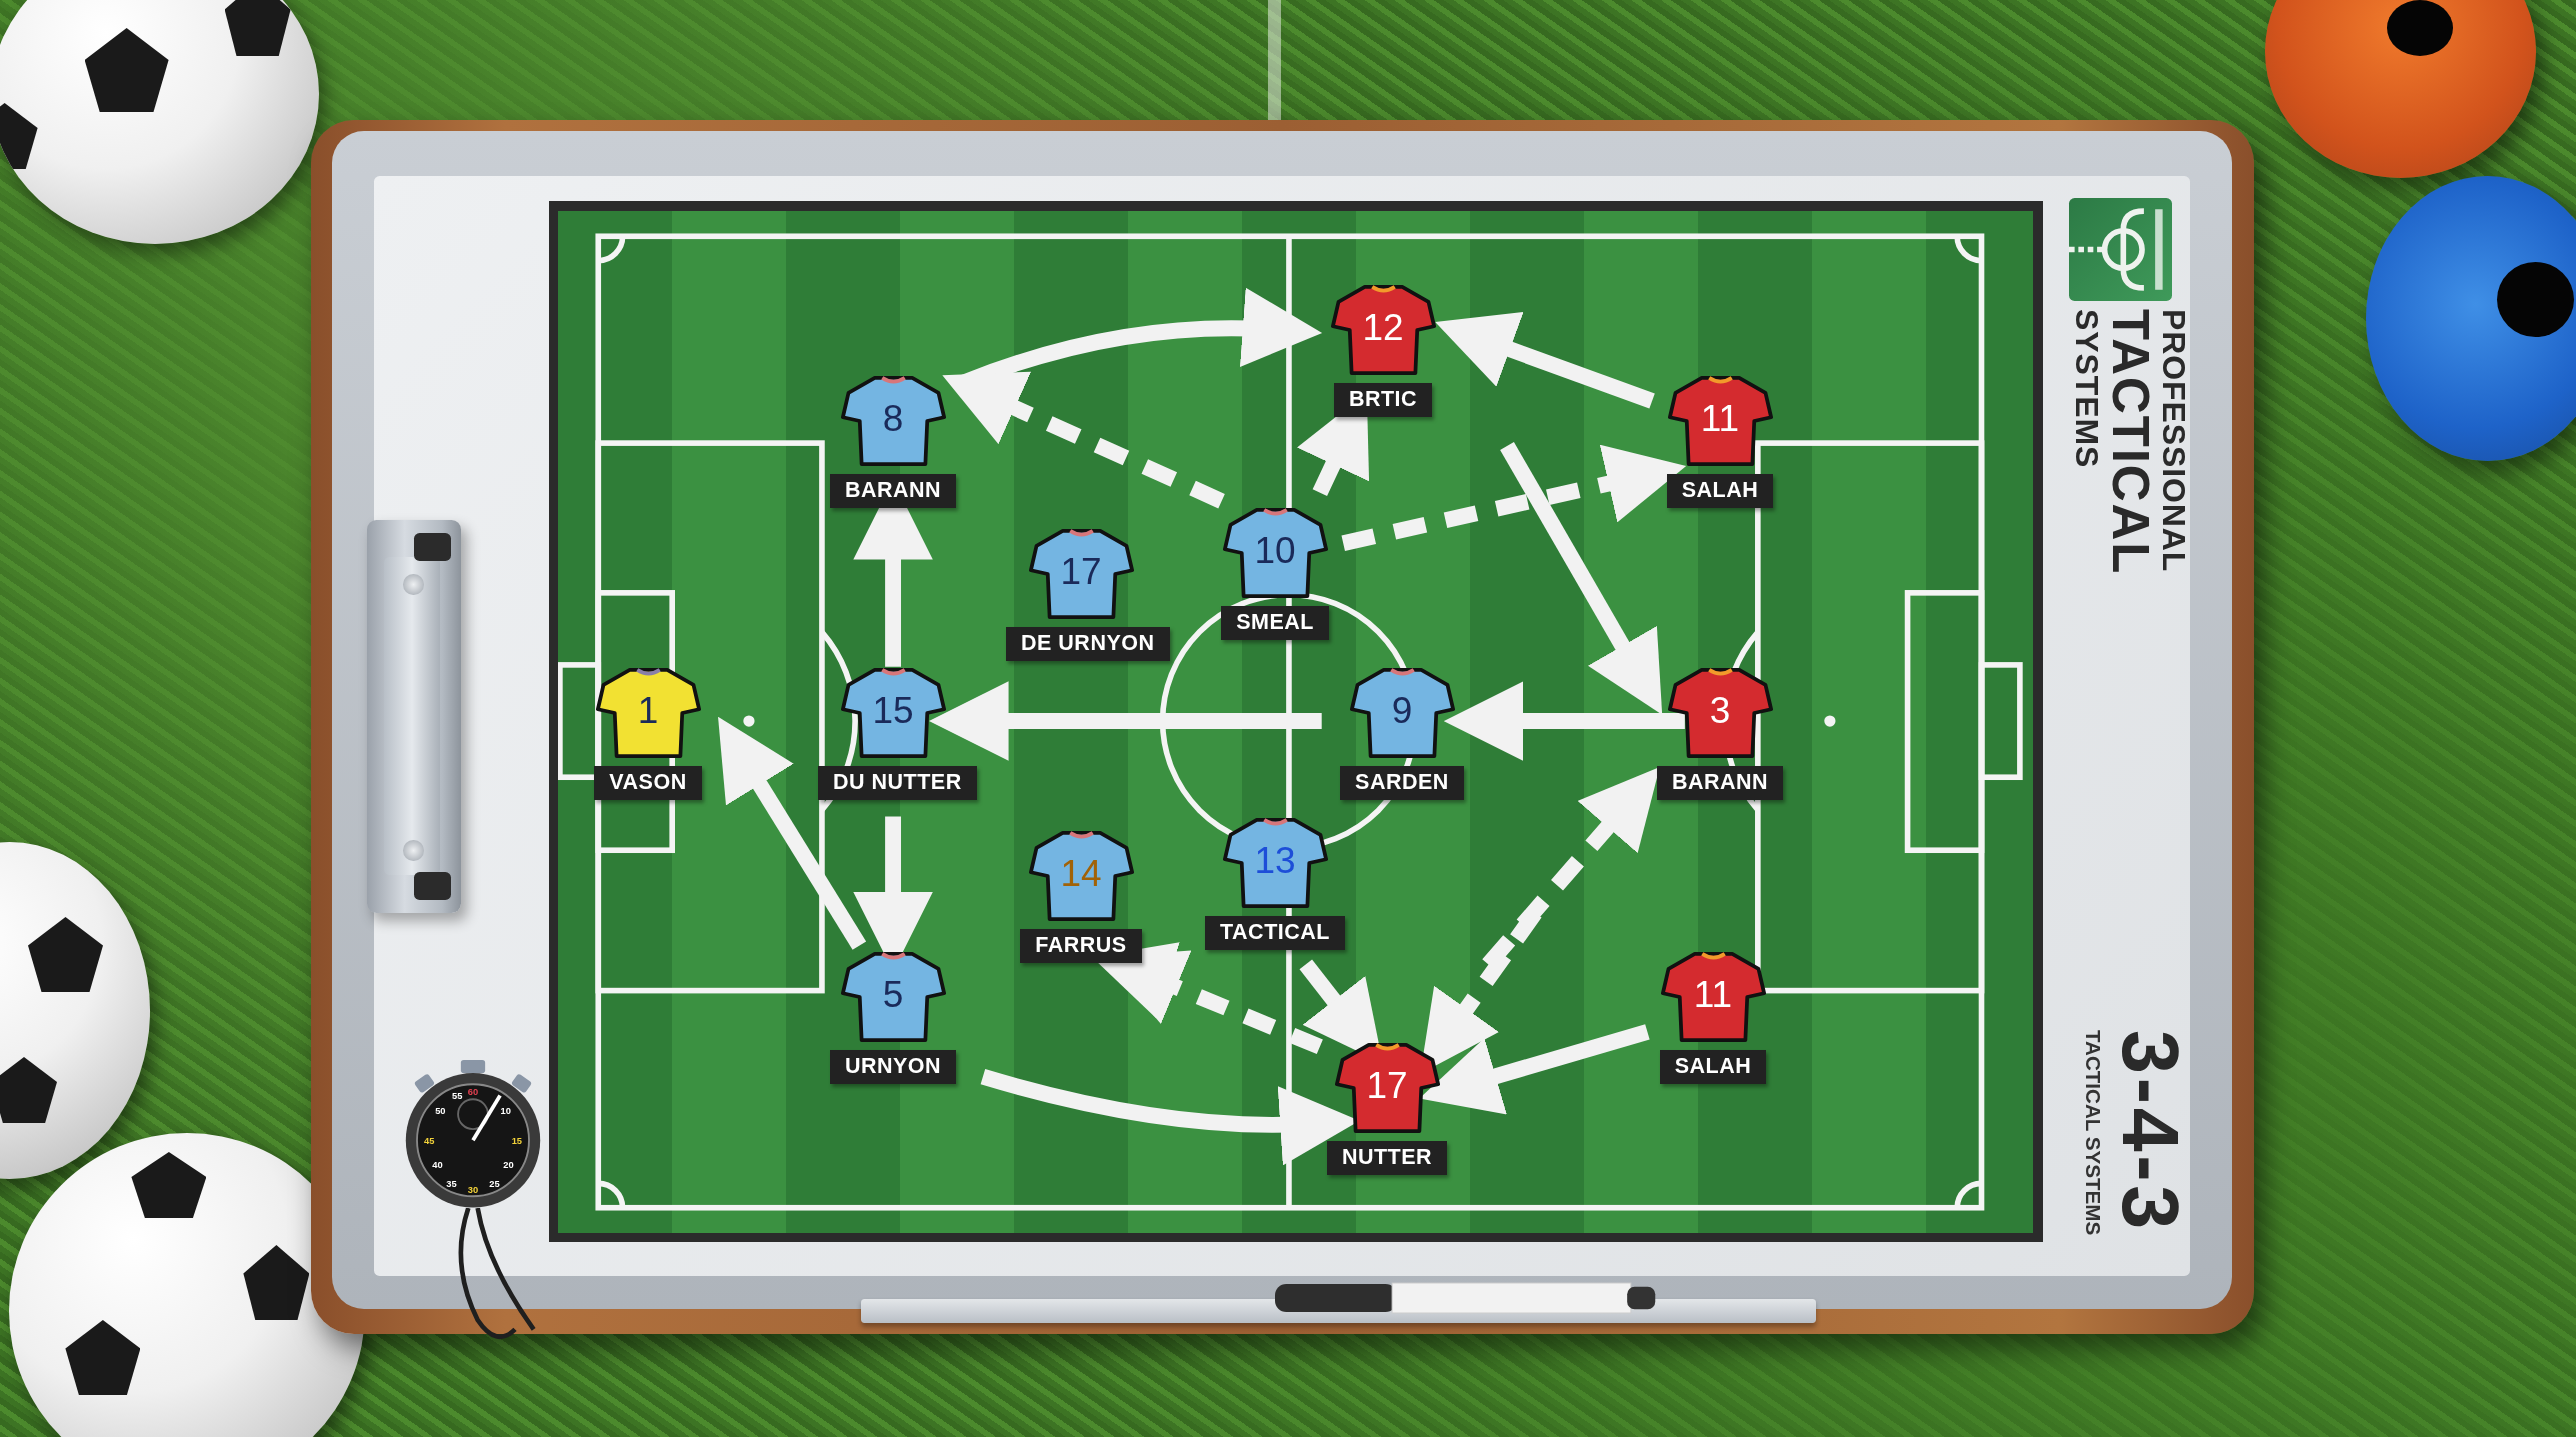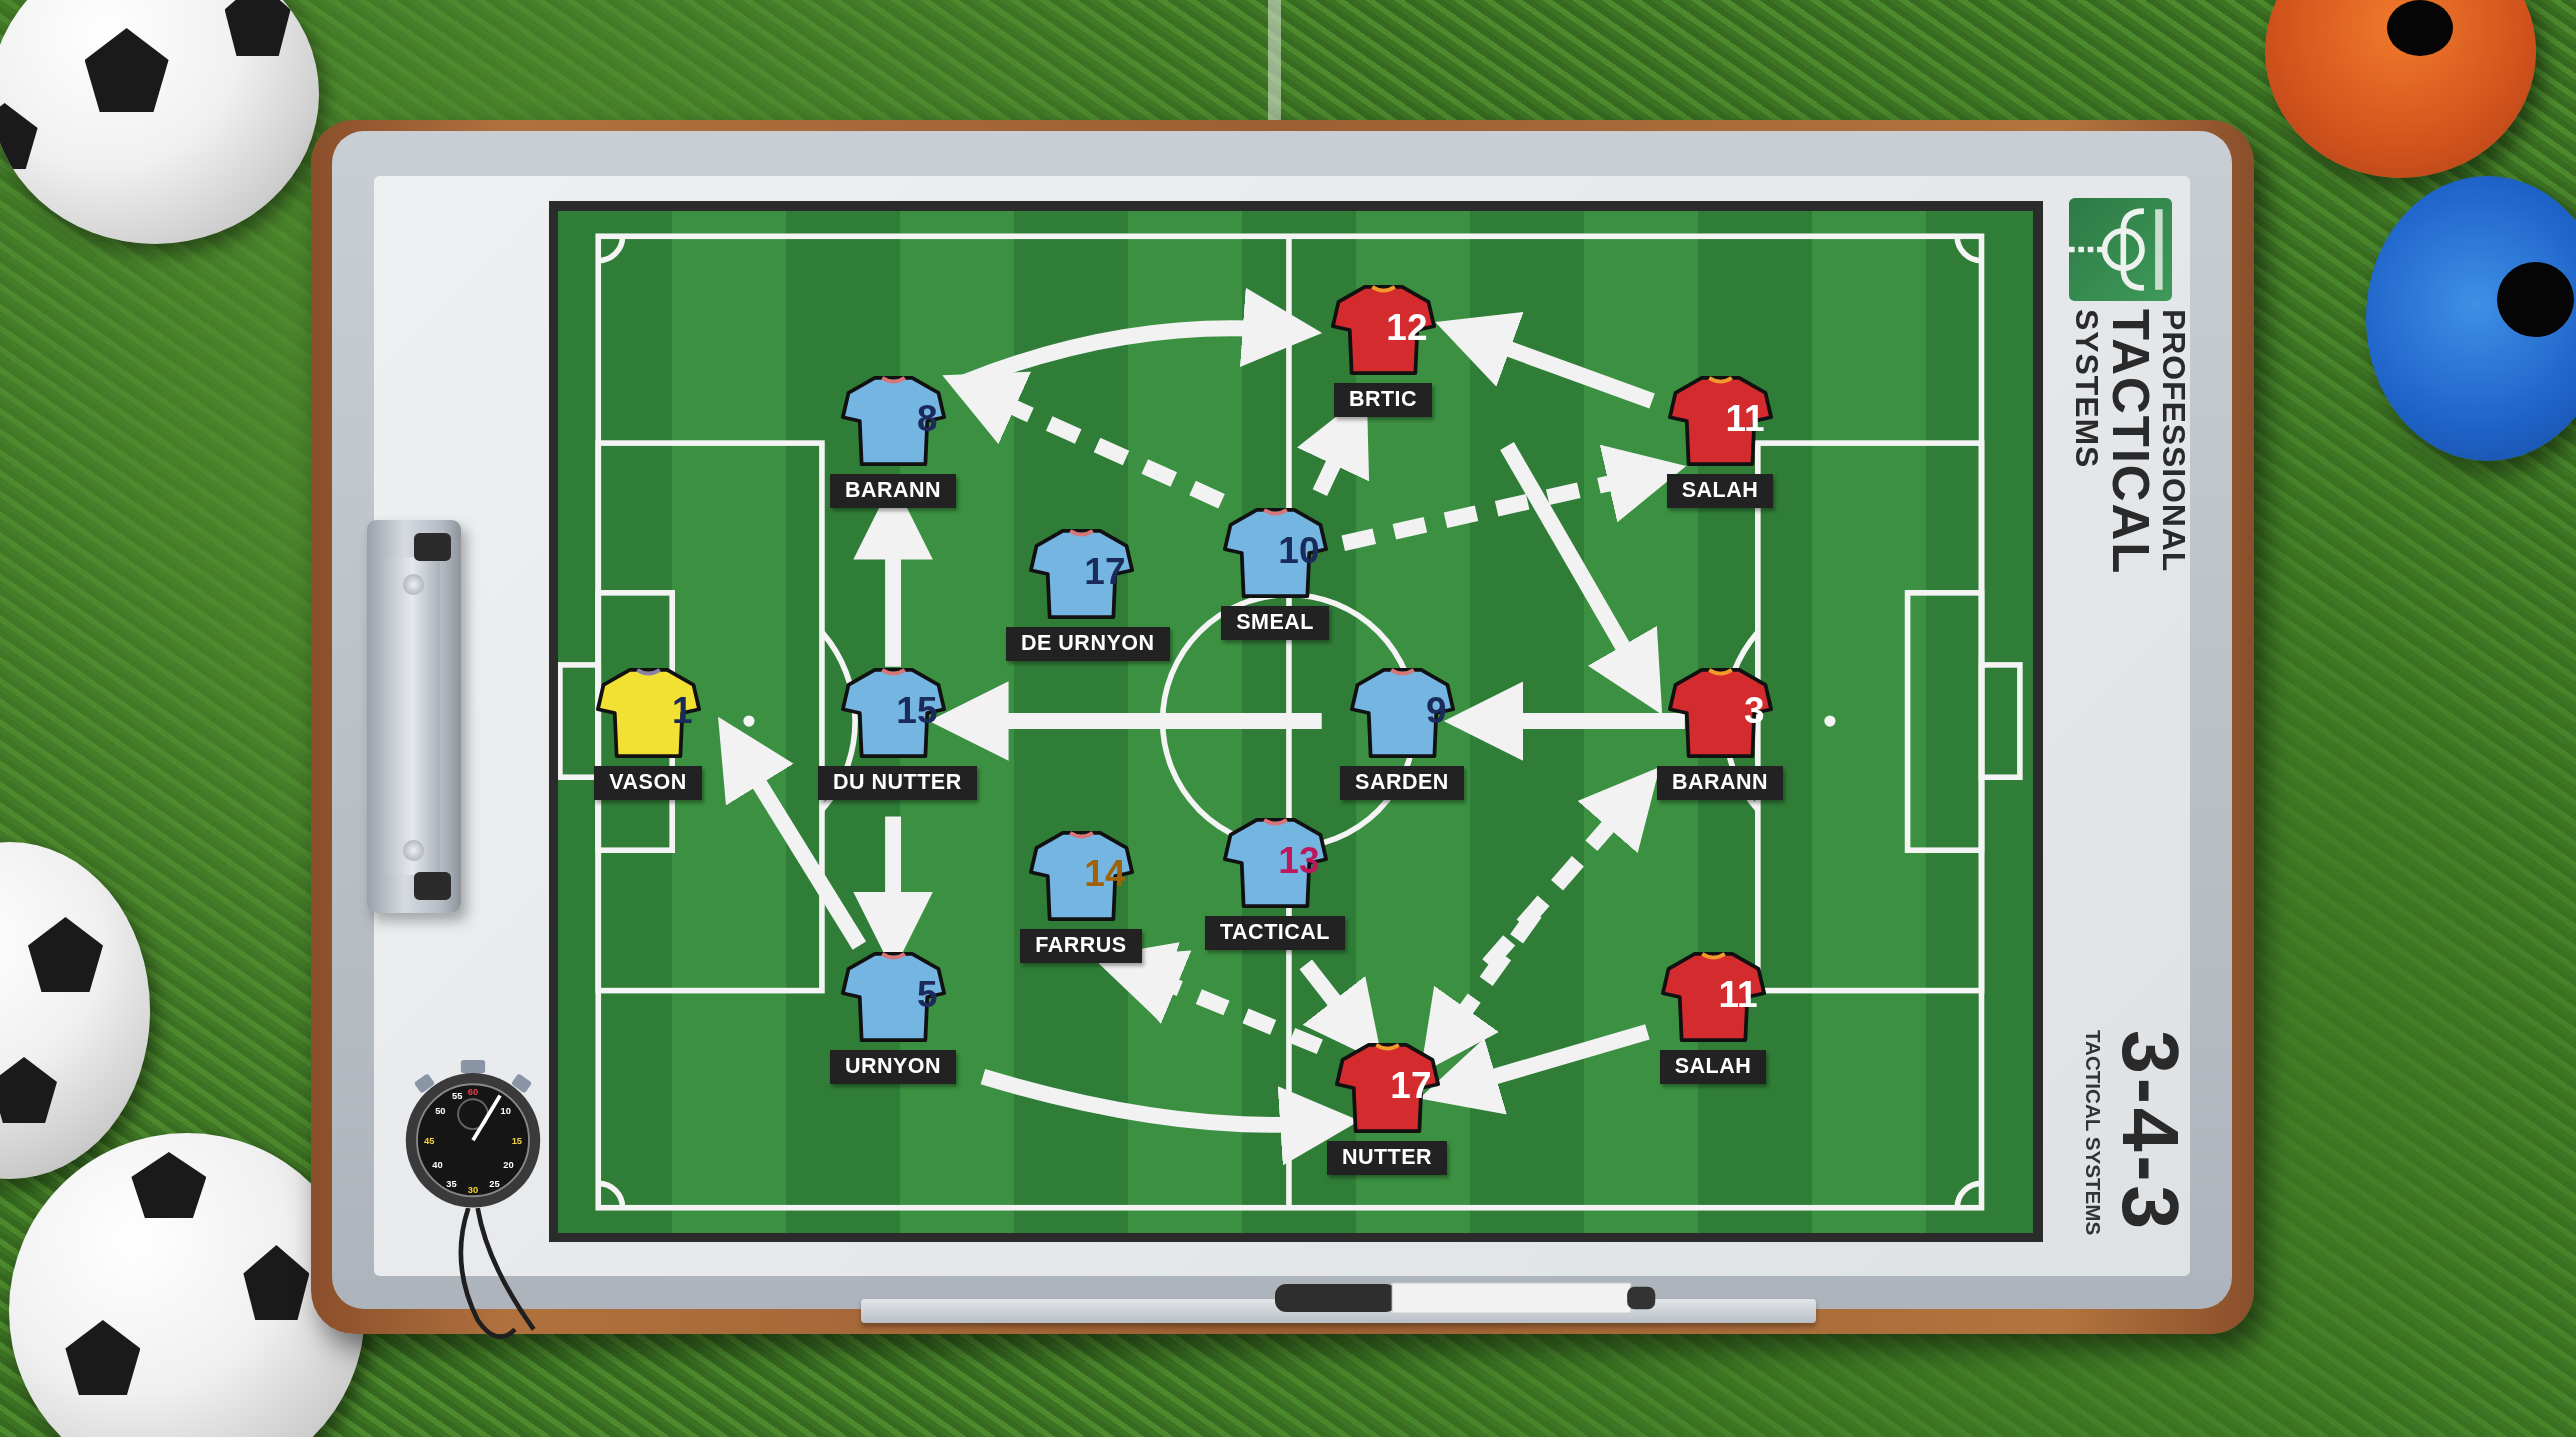--- a/index.html
+++ b/index.html
@@ -24,21 +24,21 @@
     background:repeating-linear-gradient(90deg,#2f7d37 0 114px,#3b9141 114px 228px);}
   .pitch svg{position:absolute;left:0;top:0;}
   .clip{position:absolute;left:367px;top:520px;width:94px;height:393px;border-radius:9.4px;
     background:linear-gradient(90deg,#9aa1aa,#d6dbe1 40%,#b3bac2 80%,#8d949c);box-shadow:5.6px 7.5px 13px rgba(0,0,0,.3);}
   .clip .bar{position:absolute;left:17px;top:37px;width:56px;height:318px;border-radius:5.6px;background:linear-gradient(90deg,#b8bfc7,#e5e9ed 50%,#a9b0b8);}
   .clip .tab{position:absolute;width:37px;height:28px;background:#2b2b2b;border-radius:5.6px;}
   .clip .screw{position:absolute;left:36px;width:20.6px;height:20.6px;border-radius:50%;background:radial-gradient(circle,#eef0f2,#9ba2aa);}
   .player{position:absolute;width:150px;margin-left:-75px;text-align:center;}
   .shirt{width:105px;height:94px;margin:0 auto;position:relative;}
   .shirt svg{position:absolute;left:0;top:0;}
-  .shirt .num{position:absolute;left:0;right:8px;top:24px;font-weight:bold;font-size:37px;text-align:right;}
+  .shirt .num{position:absolute;left:0;right:0;top:24px;font-weight:normal;font-size:37px;text-align:center;}
   .tag{display:inline-block;margin-top:5.6px;background:#222;color:#fff;font-weight:bold;font-size:21.5px;padding:4.7px 15px;letter-spacing:0.5px;box-shadow:1.9px 2.8px 3.7px rgba(0,0,0,.35);white-space:nowrap;}
   .brand{position:absolute;left:2069px;top:198px;width:103px;height:103px;background:linear-gradient(135deg,#2c7a45,#3f9a5a);border-radius:5.6px;}
   .brand-text{position:absolute;left:2059px;top:309px;width:131px;height:262px;}
   .brand-text .inner{position:absolute;left:131px;top:0;transform-origin:0 0;transform:rotate(90deg);width:262px;color:#2a2a2a;font-weight:bold;line-height:1;}
   .formation{position:absolute;left:2059px;top:1030px;width:131px;height:206px;}
   .formation .inner{position:absolute;left:131px;top:0;transform-origin:0 0;transform:rotate(90deg);width:206px;}
   .marker-tray{position:absolute;left:861px;top:1299px;width:955px;height:24px;background:linear-gradient(180deg,#e3e6e9,#b9bfc6);border-radius:3.7px;box-shadow:0 3.7px 5.6px rgba(0,0,0,.3);}
   .marker{position:absolute;left:1275px;top:1281px;width:384px;height:34px;}
   .stopwatch{position:absolute;left:403px;top:1058px;width:140px;height:159px;}
 </style>
@@ -208,21 +208,21 @@
   </div>
   <div class="tag">FARRUS</div>
 </div>
 
 <div class="player" style="left:1275px;top:816px;">
   <div class="shirt">
     <svg width="105" height="94" viewBox="0 0 112 100">
         <path d="M36,4 L76,4 L104,20 L110,46 L92,50 L90,96 L22,96 L20,50 L2,46 L8,20 Z" fill="#74b5e2" stroke="#111" stroke-width="4" stroke-linejoin="round"></path>
         <path d="M44,4 Q56,12 68,4" fill="none" stroke="#d7767a" stroke-width="4"></path>
       </svg>
-    <div class="num" style="color:#be185d;">13</div>
+    <div class="num" style="color:#1d4ed8;">13</div>
   </div>
   <div class="tag">TACTICAL</div>
 </div>
 
 <div class="player" style="left:1402px;top:666px;">
   <div class="shirt">
     <svg width="105" height="94" viewBox="0 0 112 100">
         <path d="M36,4 L76,4 L104,20 L110,46 L92,50 L90,96 L22,96 L20,50 L2,46 L8,20 Z" fill="#74b5e2" stroke="#111" stroke-width="4" stroke-linejoin="round"></path>
         <path d="M44,4 Q56,12 68,4" fill="none" stroke="#d7767a" stroke-width="4"></path>
       </svg>

